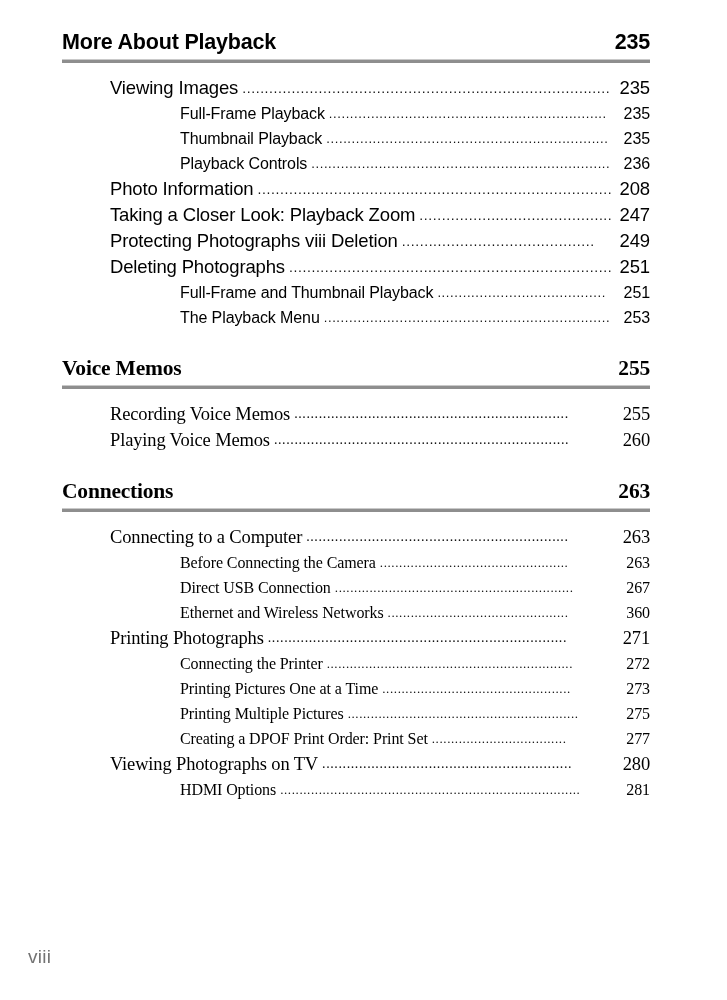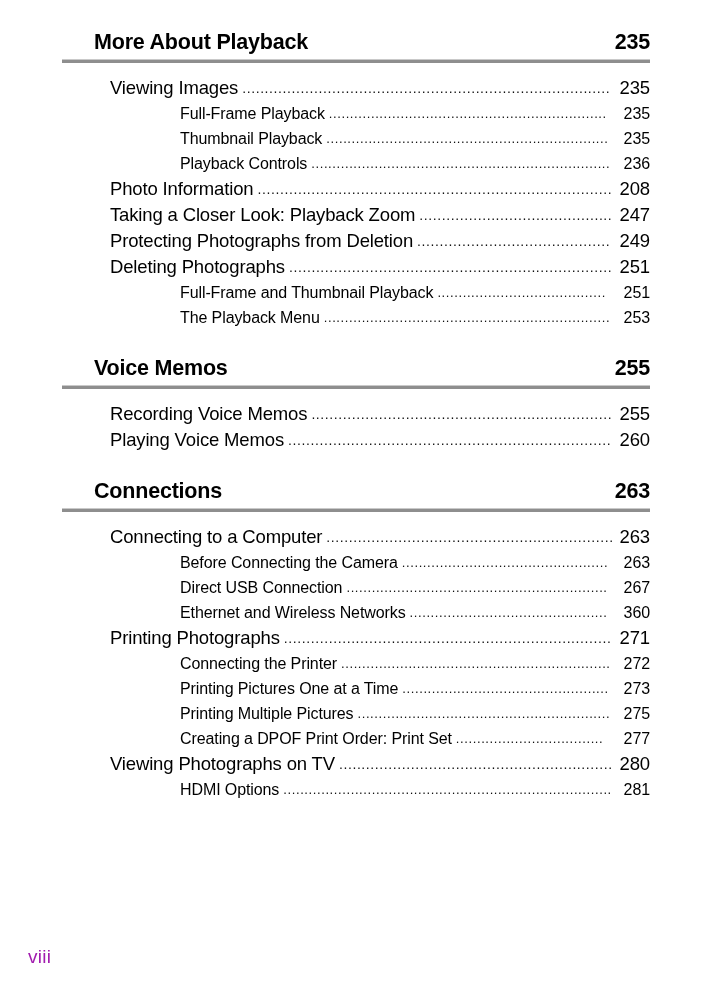--- a/index.html
+++ b/index.html
@@ -31,34 +31,34 @@
     top: 30px;
     width: 588px;
   }
 
   
   .section {
     margin: 0;
   }
   .section + .section {
     margin-top: 26px;
+    font-family: Liberation Serif, serif;
   }
   .section-head {
     display: flex;
     align-items: baseline;
     justify-content: space-between;
     padding: 0 0 5px 0;
   }
   .section-title {
     font-size: 21.5px;
     font-weight: bold;
     letter-spacing: -0.2px;
     line-height: 1.12;
     white-space: nowrap;
-    margin-left: 32px;
   }
   .section-page {
     font-size: 21.5px;
     font-weight: bold;
     letter-spacing: -0.2px;
     line-height: 1.12;
   }
   .section-rule {
     height: 3px;
     background: #8e8e8e;
@@ -141,21 +141,21 @@
   }
 
   
   .folio {
     position: absolute;
     left: 28px;
     bottom: 32px;
     font-family: "Liberation Sans", sans-serif;
     font-size: 19px;
     letter-spacing: 0.3px;
-    color: #a21caf;
+    color: #737373;
   }
 </style>
 </head>
 <body>
 
 <div class="page">
   <div class="toc" id="toc">
       <div class="section">
         <div class="section-head">
           <div class="section-title">More About Playback</div>
@@ -193,21 +193,21 @@
             <span class="entry-leader">...............................................................................</span>
             <span class="entry-page">208</span>
           </div>
           <div class="entry lvl1">
             <span class="entry-label">Taking a Closer Look: Playback Zoom</span>
             <span class="entry-gap"></span>
             <span class="entry-leader">...........................................</span>
             <span class="entry-page">247</span>
           </div>
           <div class="entry lvl1">
-            <span class="entry-label">Protecting Photographs from Deletion</span>
+            <span class="entry-label">Protecting Photographs viii Deletion</span>
             <span class="entry-gap"></span>
             <span class="entry-leader">...........................................</span>
             <span class="entry-page">249</span>
           </div>
           <div class="entry lvl1">
             <span class="entry-label">Deleting Photographs</span>
             <span class="entry-gap"></span>
             <span class="entry-leader">........................................................................</span>
             <span class="entry-page">251</span>
           </div>

